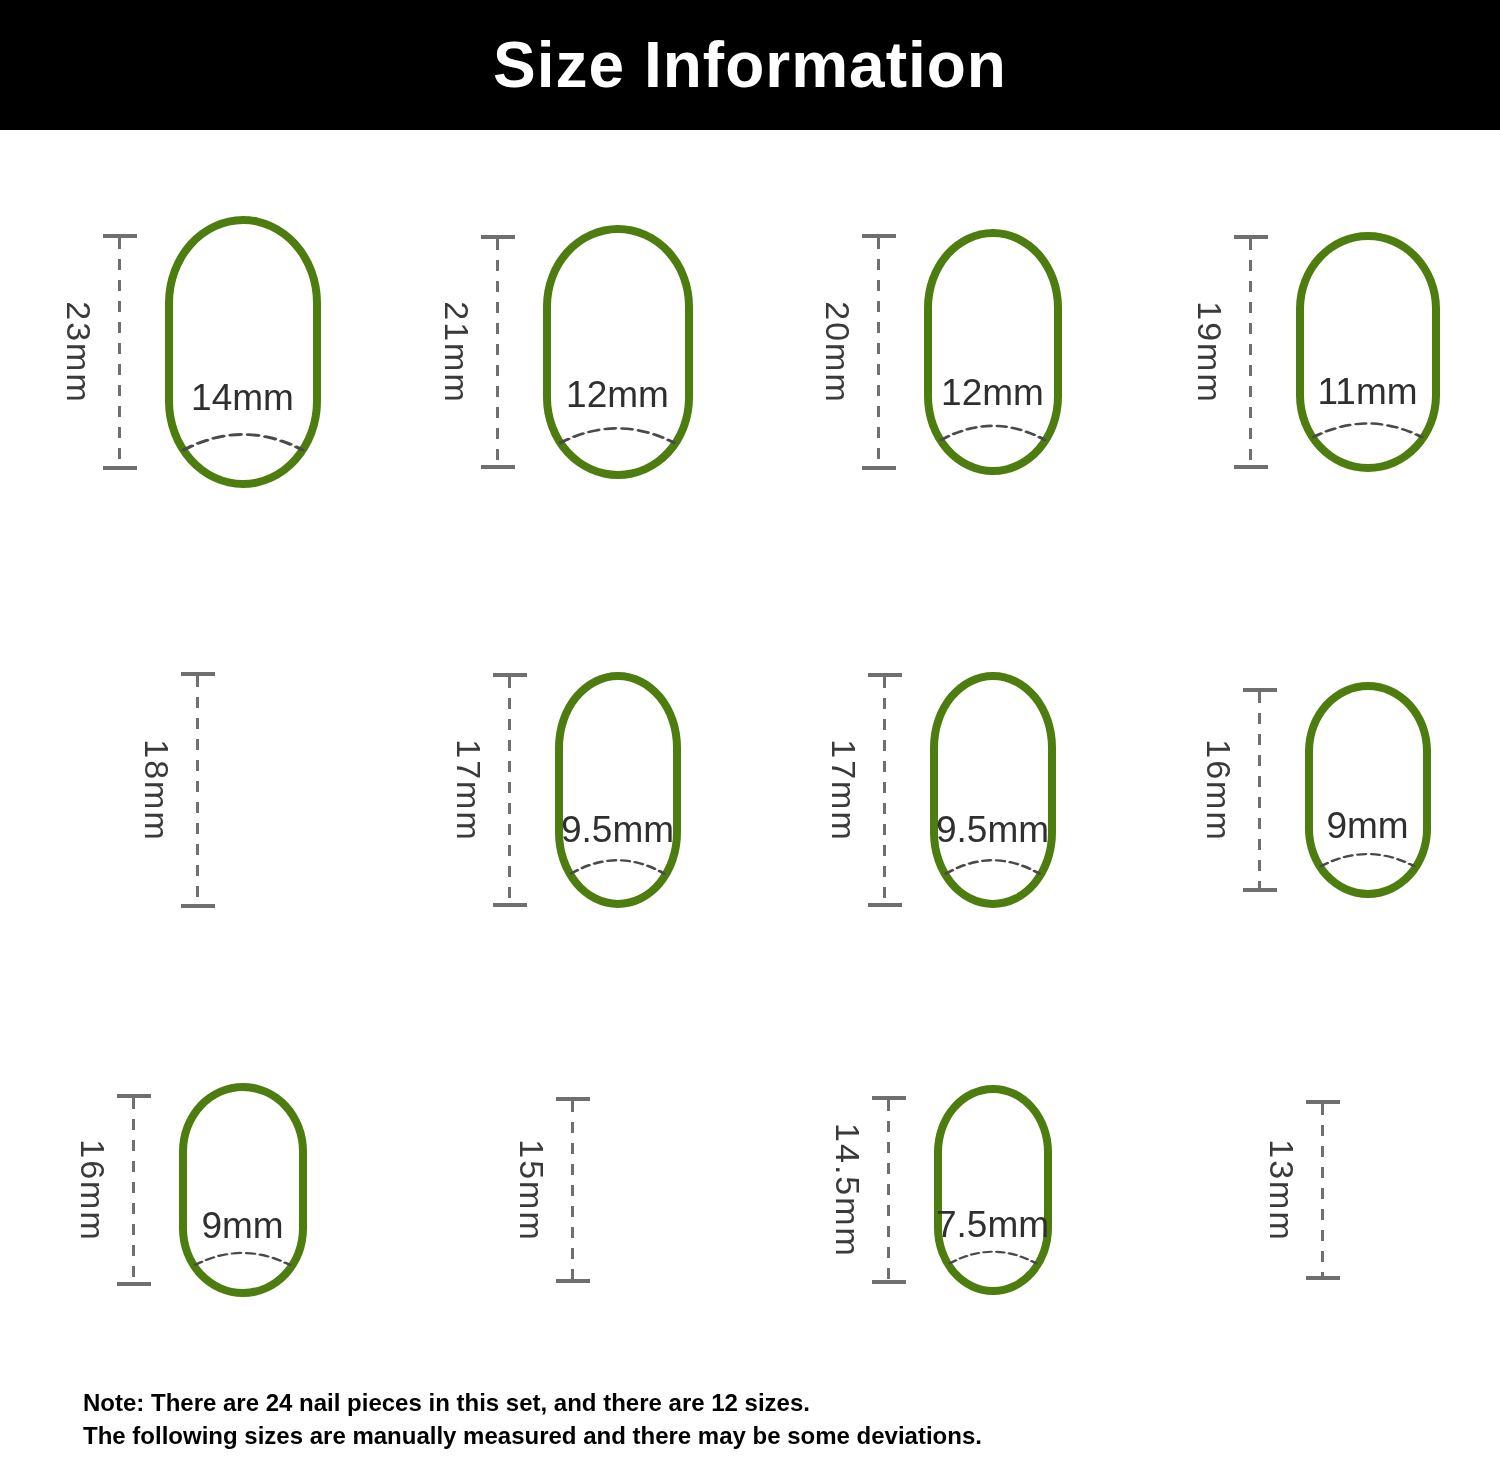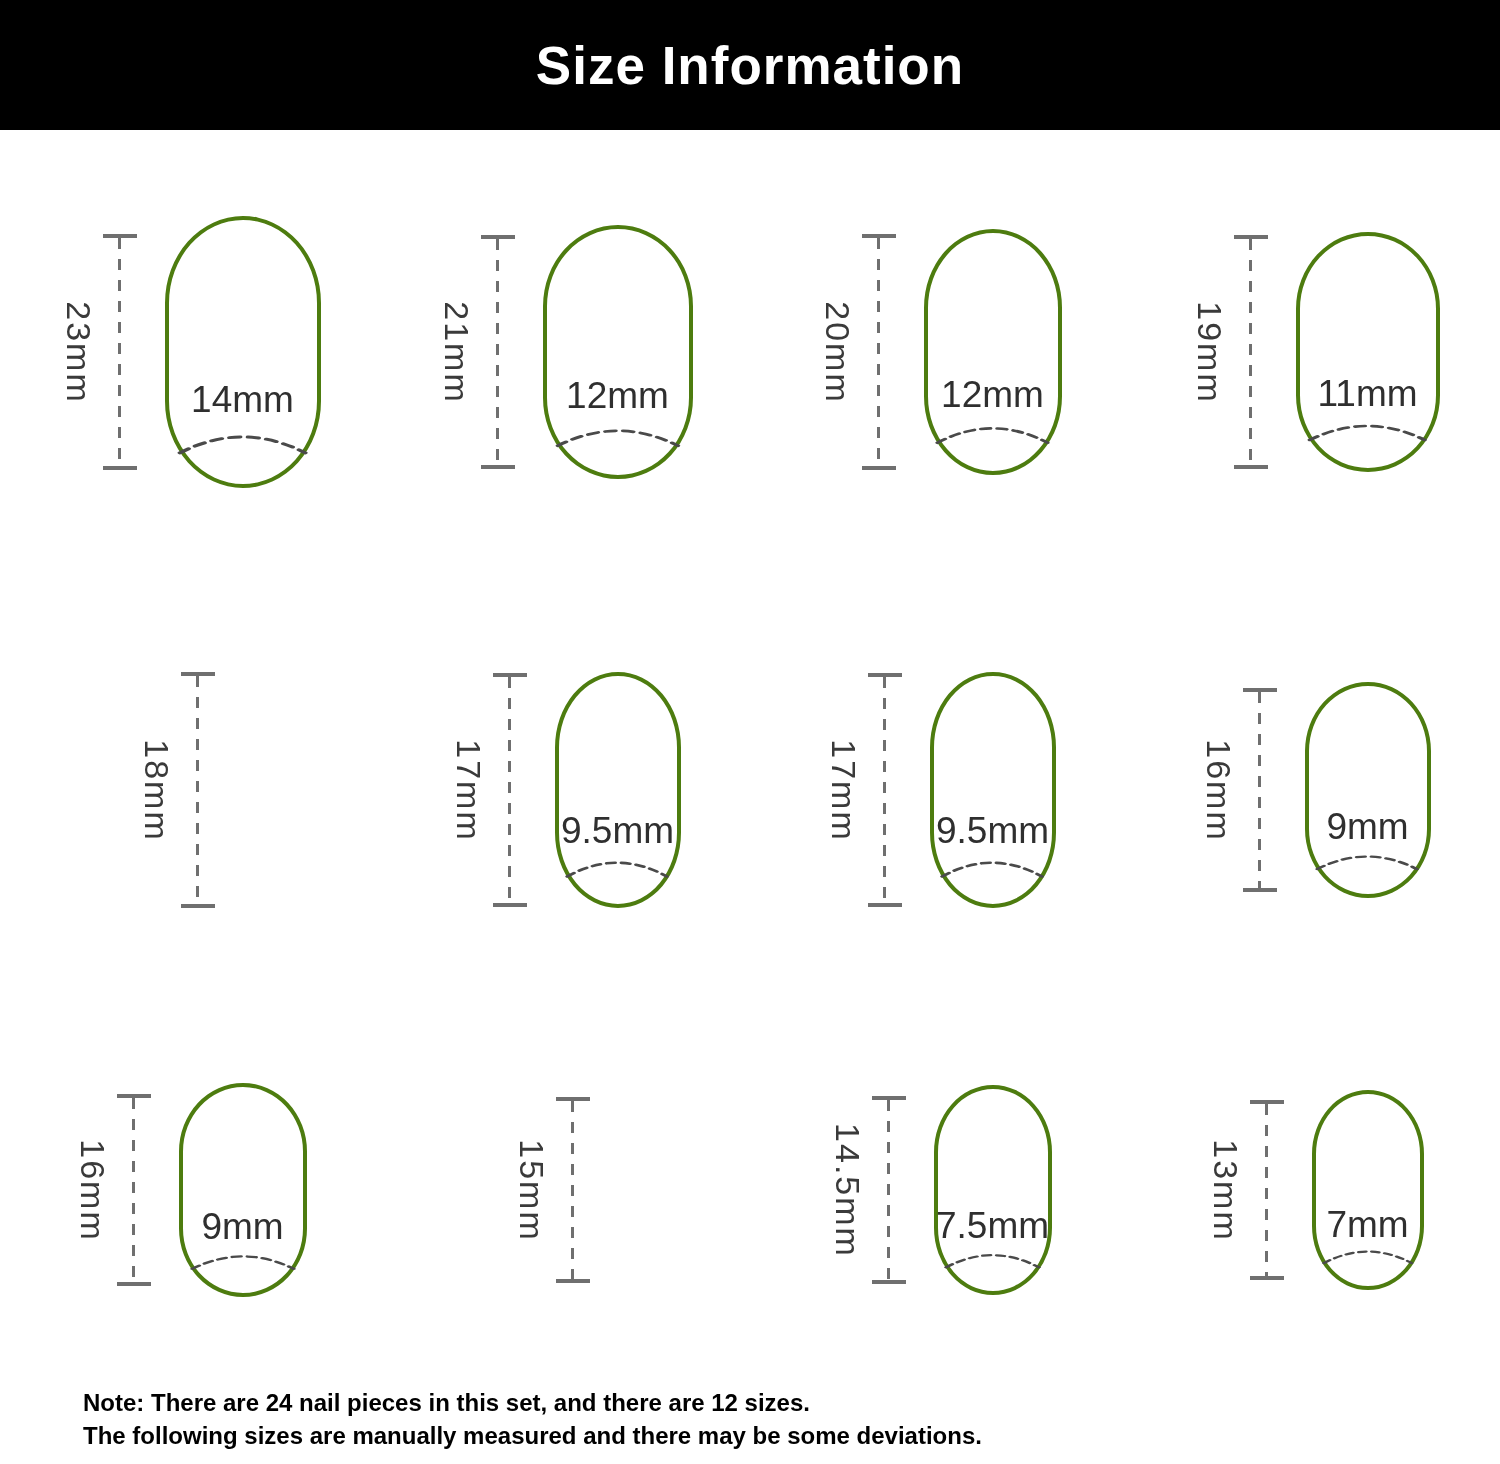--- a/index.html
+++ b/index.html
@@ -8,21 +8,21 @@
     width:1500px; height:1464px;
     font-family:"Liberation Sans", sans-serif;
     position:relative; overflow:hidden;
   }
   
   .header {
     width:100%; height:130px; background:#000000;
     display:flex; align-items:center; justify-content:center;
   }
   .header h1 {
-    color:#ffffff; font-size:53px; font-weight:bold; letter-spacing:1px;
+    color:#ffffff; font-size:64px; font-weight:bold; letter-spacing:1px;
   }
   
   .row { display:flex; width:100%; }
   .row-1 { height:430px; padding-top:14px; }
   .row-2 { height:440px; padding-top:20px; }
   .row-3 { height:360px; padding-top:20px; }
   .cell {
     width:25%; display:flex; align-items:center; justify-content:center;
   }
   
@@ -44,21 +44,21 @@
   }
   .tick { width:34px; height:4px; background:#6f6f6f; }
   .dash-line {
     flex:1; width:3px;
     background:repeating-linear-gradient(180deg,#6f6f6f 0 11px,transparent 11px 21px);
   }
   
   .nail {
     position:relative;
     width:var(--nw); height:var(--nh);
-    border:4px solid #4d7c0f;
+    border:8px solid #4d7c0f;
     border-radius:50% / 32%;
     background:#ffffff;
   }
   .wid {
     position:absolute; left:-20%; right:-20%; top:68%;
     transform:translateY(-50%);
     text-align:center; font-size:37px; color:#2f2f2f; white-space:nowrap;
   }
   .smile {
     position:absolute; left:5%; right:5%; top:76%; height:13%;
@@ -257,25 +257,19 @@
   </div>
   <div class="cell" style="--nw:112px; --nh:200px; --rh:180px;">
     <div class="len-wrap">
         <span class="len">13mm</span>
       </div>
     <div class="ruler">
       <div class="tick"></div>
       <div class="dash-line"></div>
       <div class="tick"></div>
     </div>
-    <div class="nail">
-      <span class="wid">7mm</span>
-      <svg class="smile" viewBox="0 0 100 42" preserveAspectRatio="none">
-          <path d="M3,39 Q50,0 97,39"></path>
-        </svg>
-    </div>
   </div>
 </div>
 
 <div class="note">
   <p><strong>Note:</strong><span> There are 24 nail pieces in this set, and there are 12 sizes.</span></p>
   <p>The following sizes are manually measured and there may be some deviations.</p>
 </div>
 
 </body></html>

